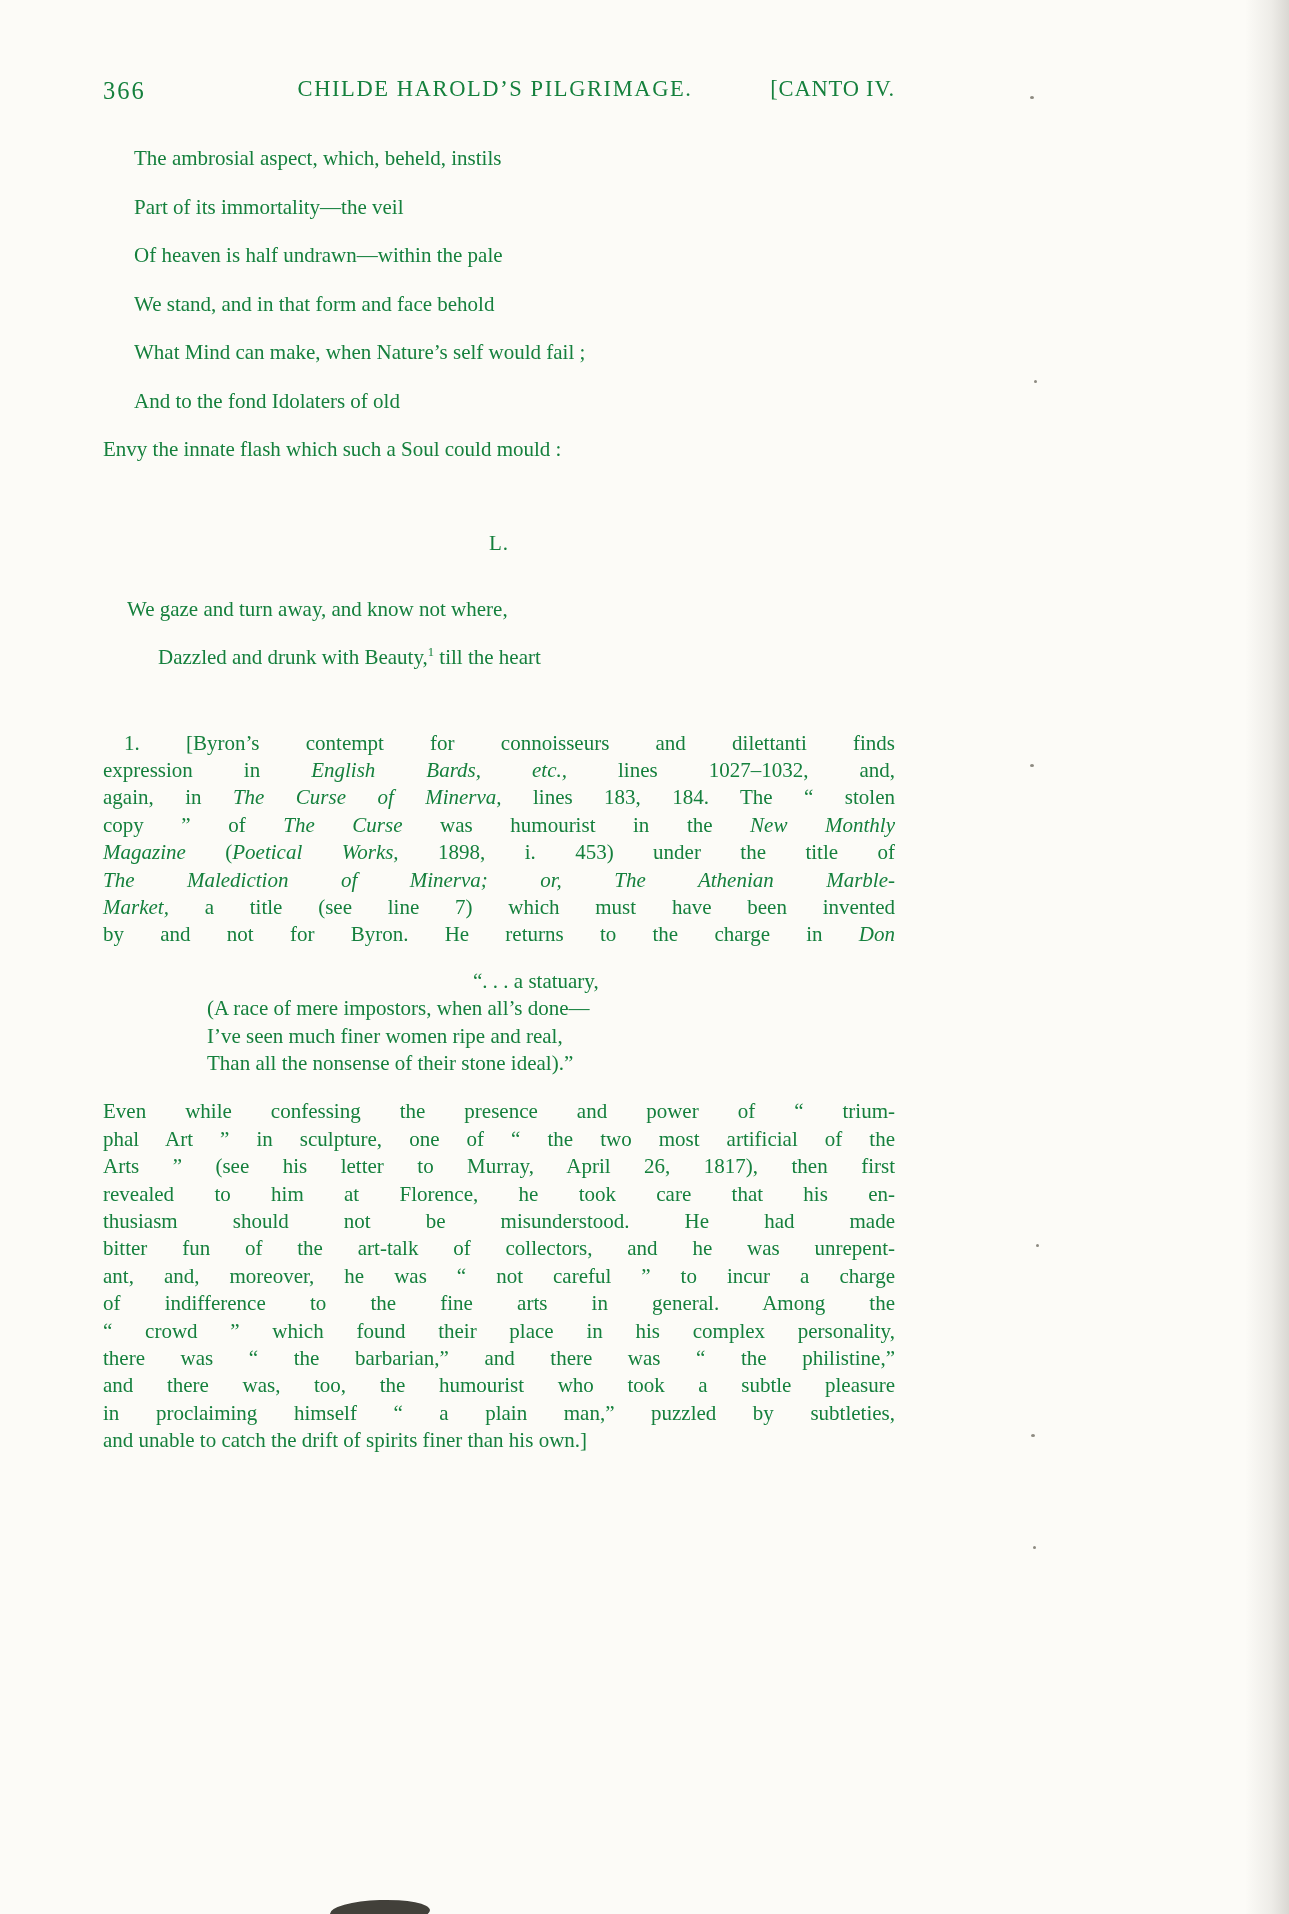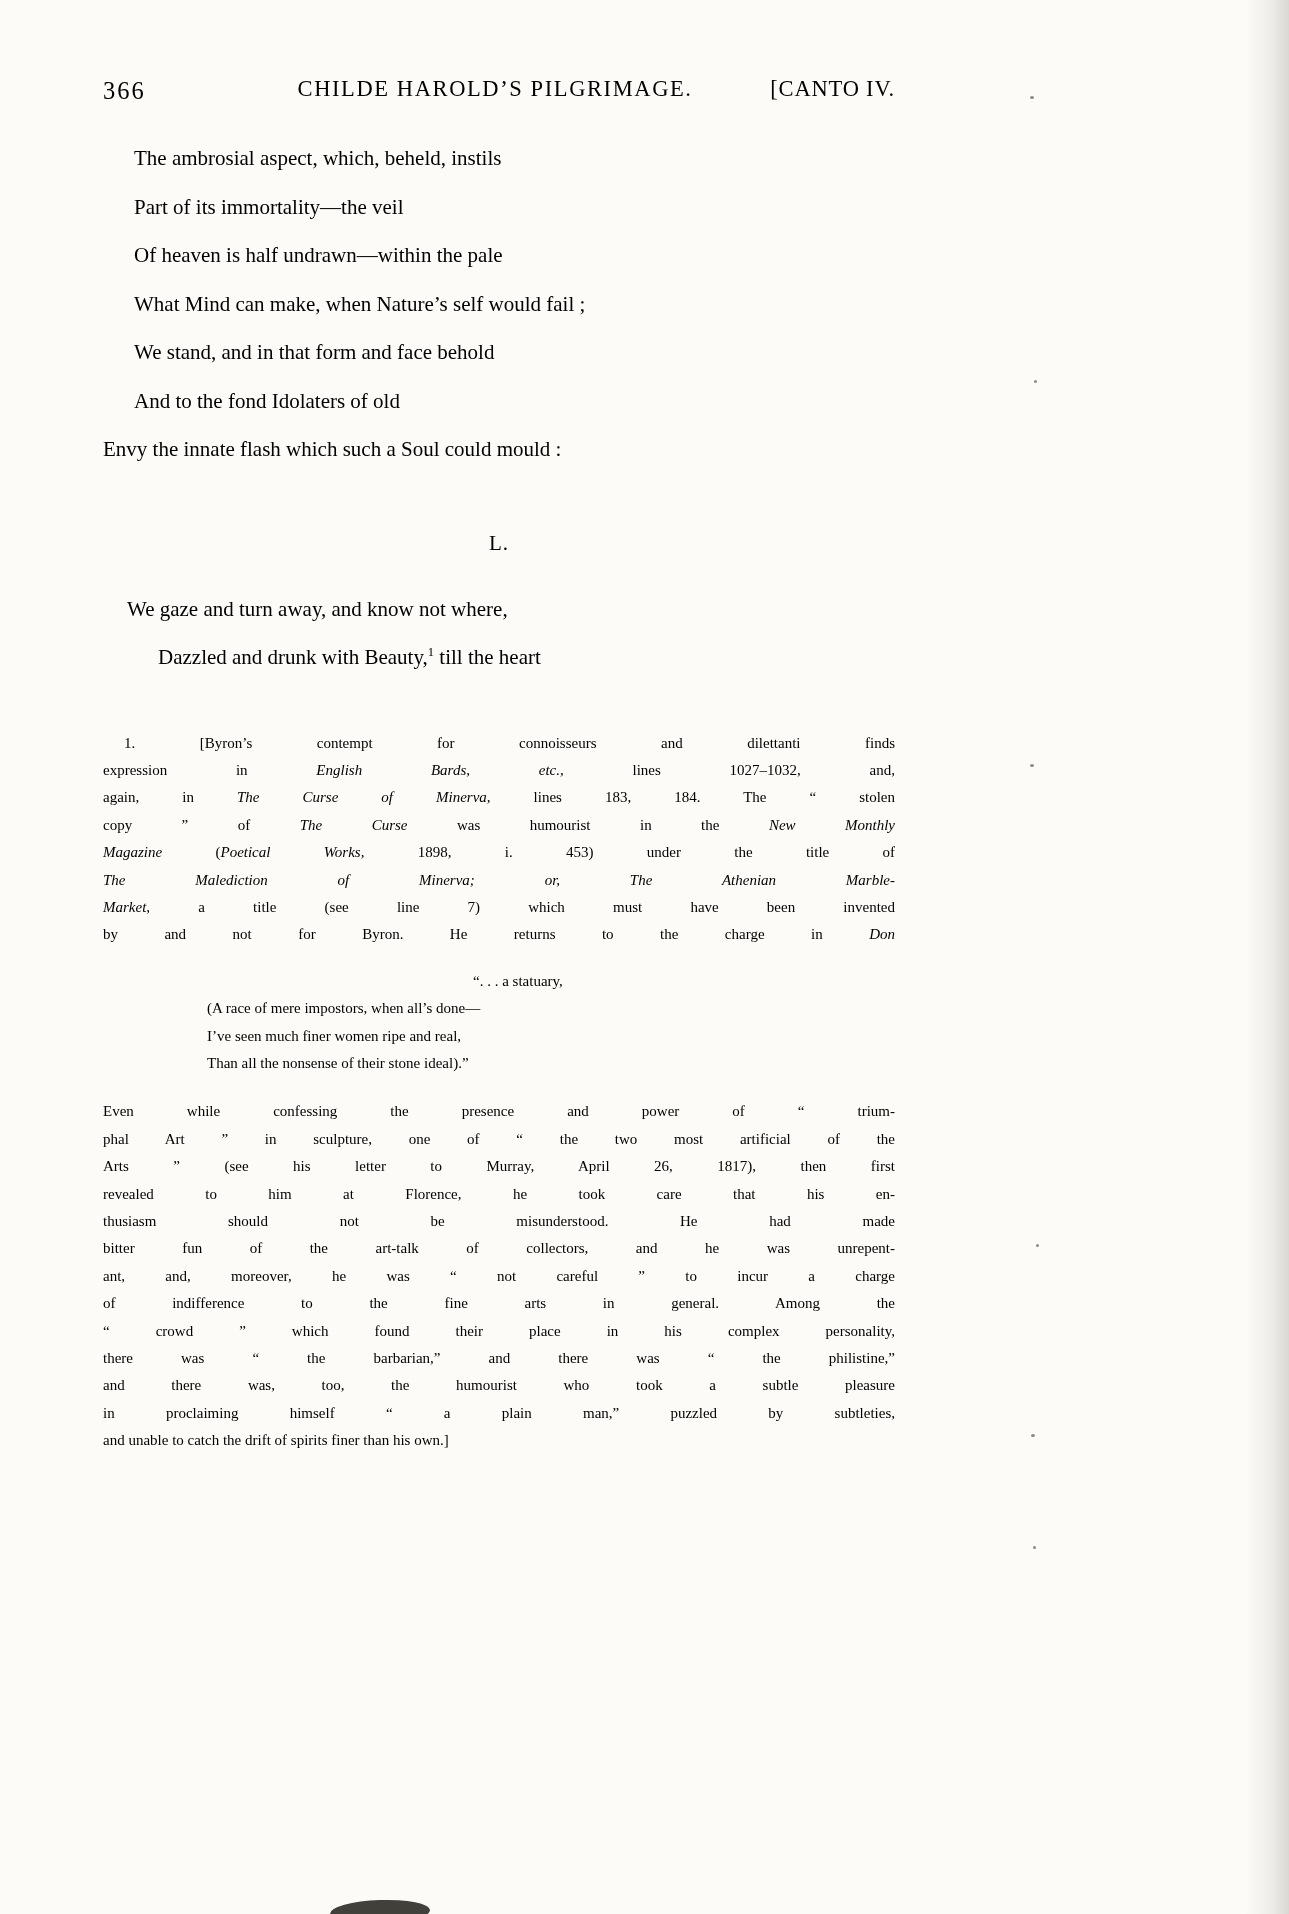--- a/index.html
+++ b/index.html
@@ -4,39 +4,39 @@
 <style>
   * { margin: 0; padding: 0; box-sizing: border-box; }
   html, body { background: #e9e8e4; }
   .page {
     position: relative;
     width: 1289px;
     height: 1914px;
     margin: 0 auto;
     background: #fcfbf7;
     font-family: "Liberation Serif", "DejaVu Serif", serif;
-    color: #000000;
+    color: #15803d;
     overflow: hidden;
   }
   .content { position: absolute; left: 103px; top: 0; width: 792px; }
 
   .header { position: relative; margin-top: 76px; height: 32px; font-size: 22.5px; }
   .page-num { position: absolute; left: 0; top: 1px; font-size: 24.5px; letter-spacing: 2px; }
   .running-title { position: absolute; left: 50%; transform: translateX(-51%); letter-spacing: 1.6px; white-space: nowrap; }
   .canto { position: absolute; right: 0; letter-spacing: 0.8px; }
 
   .poem { margin-top: 26px; font-size: 21px; line-height: 48.5px; }
   .poem-line { white-space: nowrap; }
   .poem-line.indent { padding-left: 31px; }
   .poem sup { font-size: 0.6em; vertical-align: super; line-height: 0; }
 
   .stanza-label { margin-top: 57px; text-align: center; font-size: 21px; letter-spacing: 1px; }
   .poem.second { margin-top: 29px; margin-left: 24px; }
 
-  .footnote { margin-top: 48px; font-size: 15px; line-height: 27.4px; }
+  .footnote { margin-top: 48px; font-size: 21px; line-height: 27.4px; }
   .tline { text-align: justify; text-align-last: justify; }
   .tline.last { text-align-last: left; }
   .fn-p1 .tline:first-child { text-indent: 21px; }
   i { font-style: italic; }
 
   .verse { margin: 19px 0 21px 104px; }
   .verse .tline { text-align: center; text-align-last: left; }
   .verse .tline:first-child { text-indent: 266px; }
 
   .edge-shadow {
@@ -58,22 +58,22 @@
     <div class="header">
       <span class="page-num">366</span>
       <span class="running-title">CHILDE HAROLD’S PILGRIMAGE.</span>
       <span class="canto">[CANTO IV.</span>
     </div>
 
     <div class="poem">
       <div class="poem-line indent"><span>The ambrosial aspect, which, beheld, instils</span></div>
       <div class="poem-line indent"><span>Part of its immortality—the veil</span></div>
       <div class="poem-line indent"><span>Of heaven is half undrawn—within the pale</span></div>
+      <div class="poem-line indent"><span>We stand, and in that form and face behold</span></div>
       <div class="poem-line indent"><span>What Mind can make, when Nature’s self would fail ;</span></div>
-      <div class="poem-line indent"><span>We stand, and in that form and face behold</span></div>
       <div class="poem-line indent"><span>And to the fond Idolaters of old</span></div>
       <div class="poem-line"><span>Envy the innate flash which such a Soul could mould :</span></div>
     </div>
 
     <div class="stanza-label">L.</div>
 
     <div class="poem second">
       <div class="poem-line"><span>We gaze and turn away, and know not where,</span></div>
       <div class="poem-line indent"><span>Dazzled and drunk with Beauty,</span><sup>1</sup><span> till the heart</span></div>
     </div>

